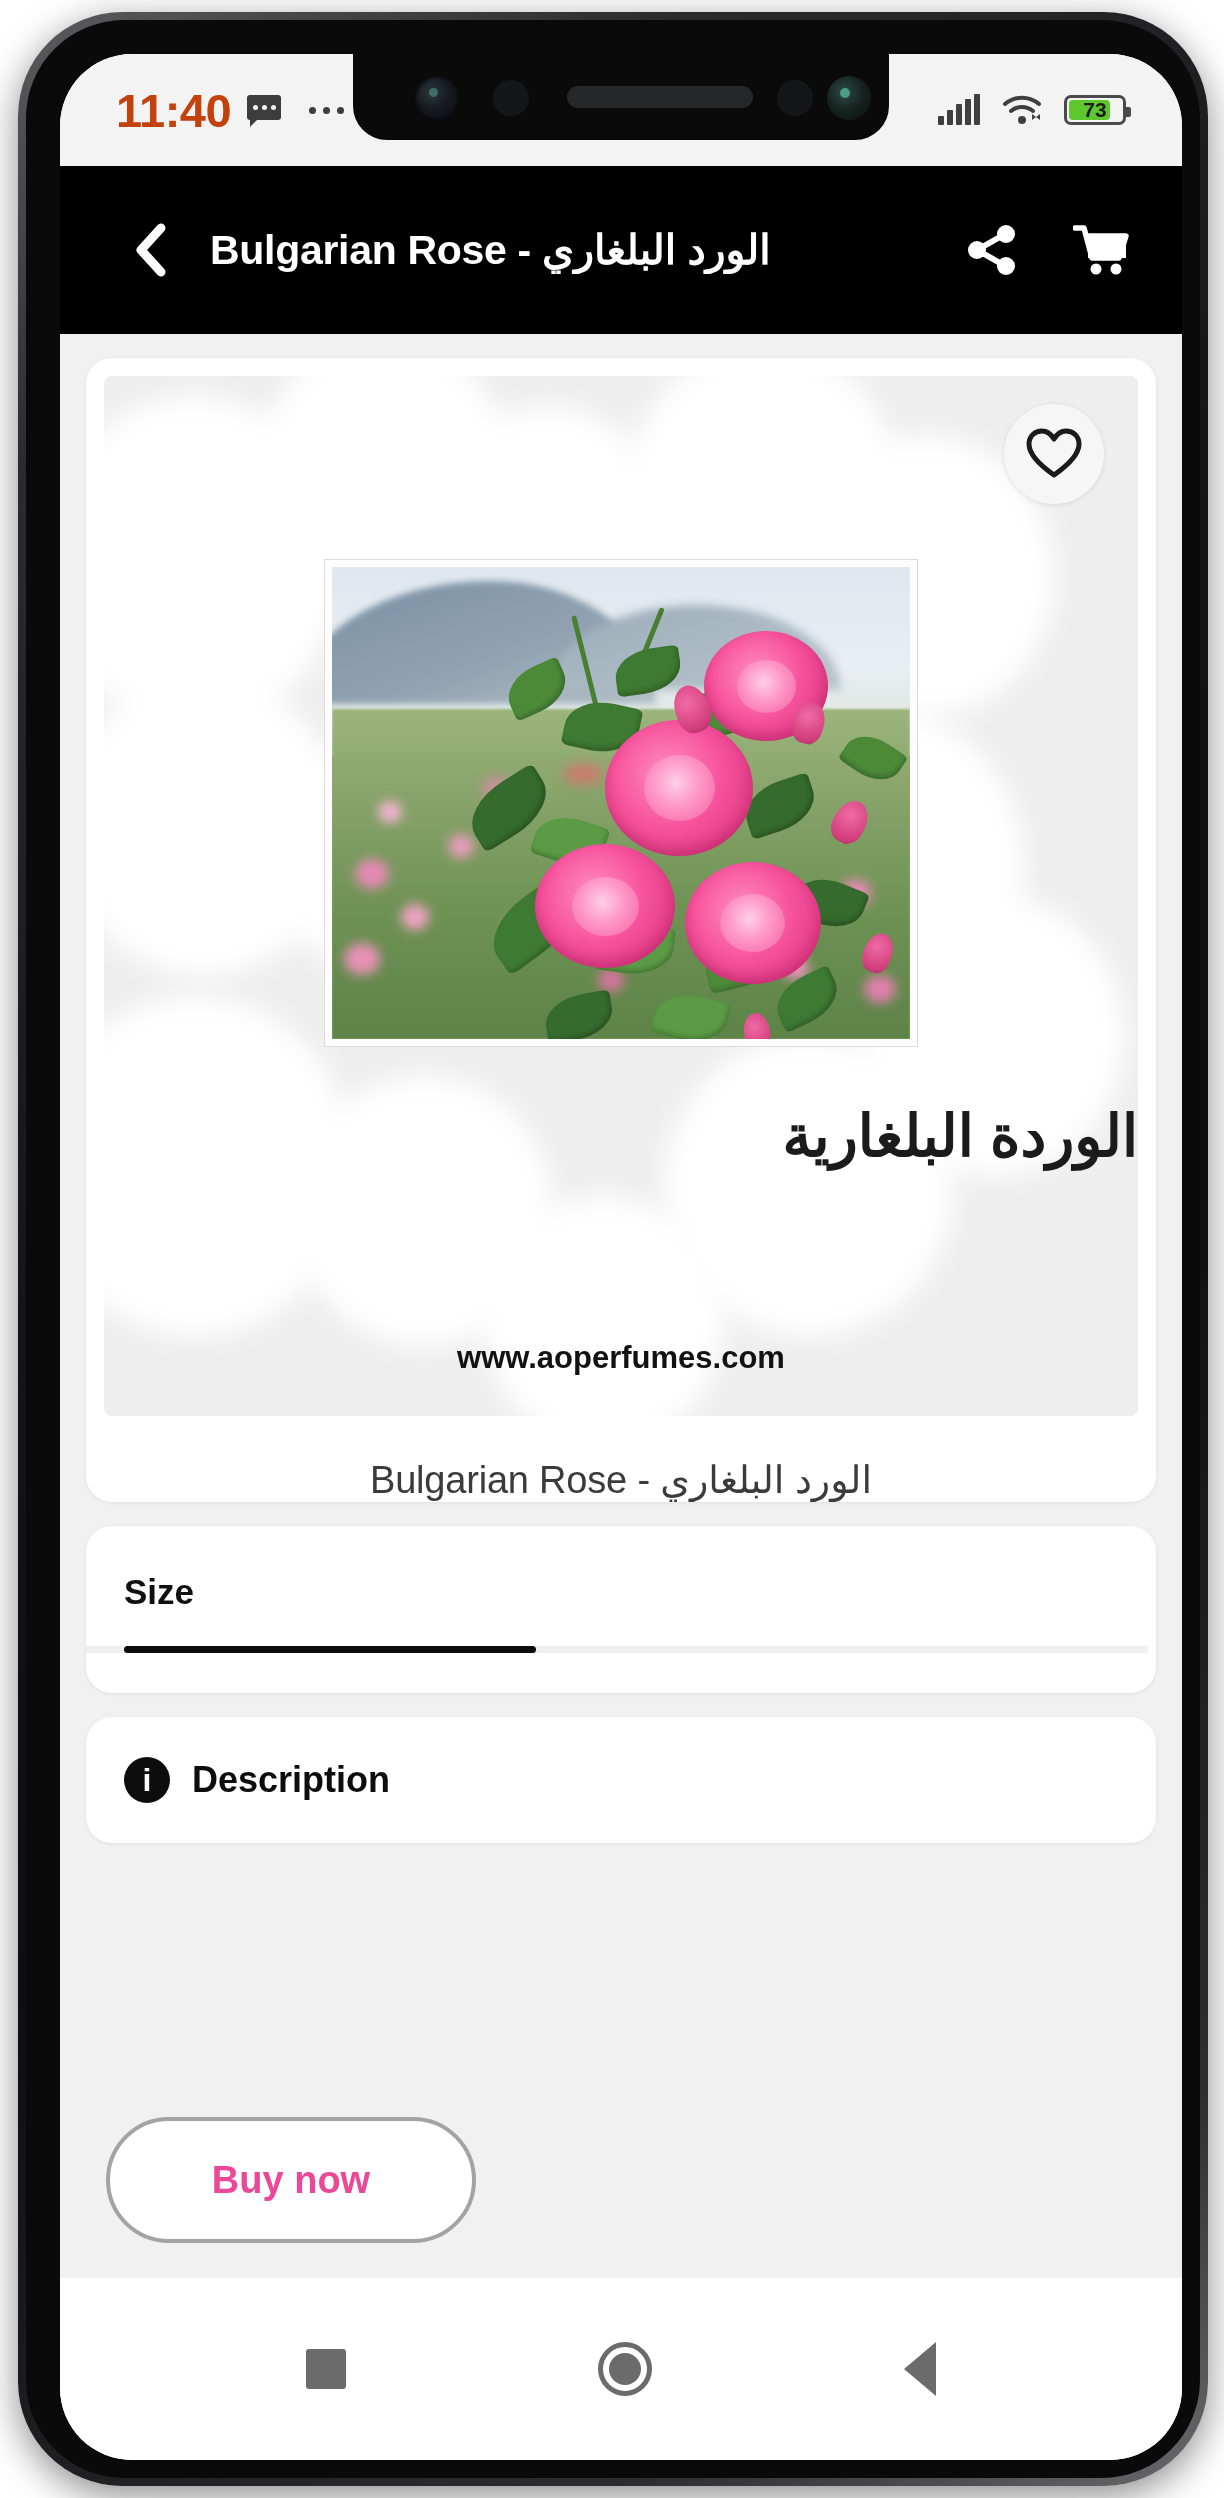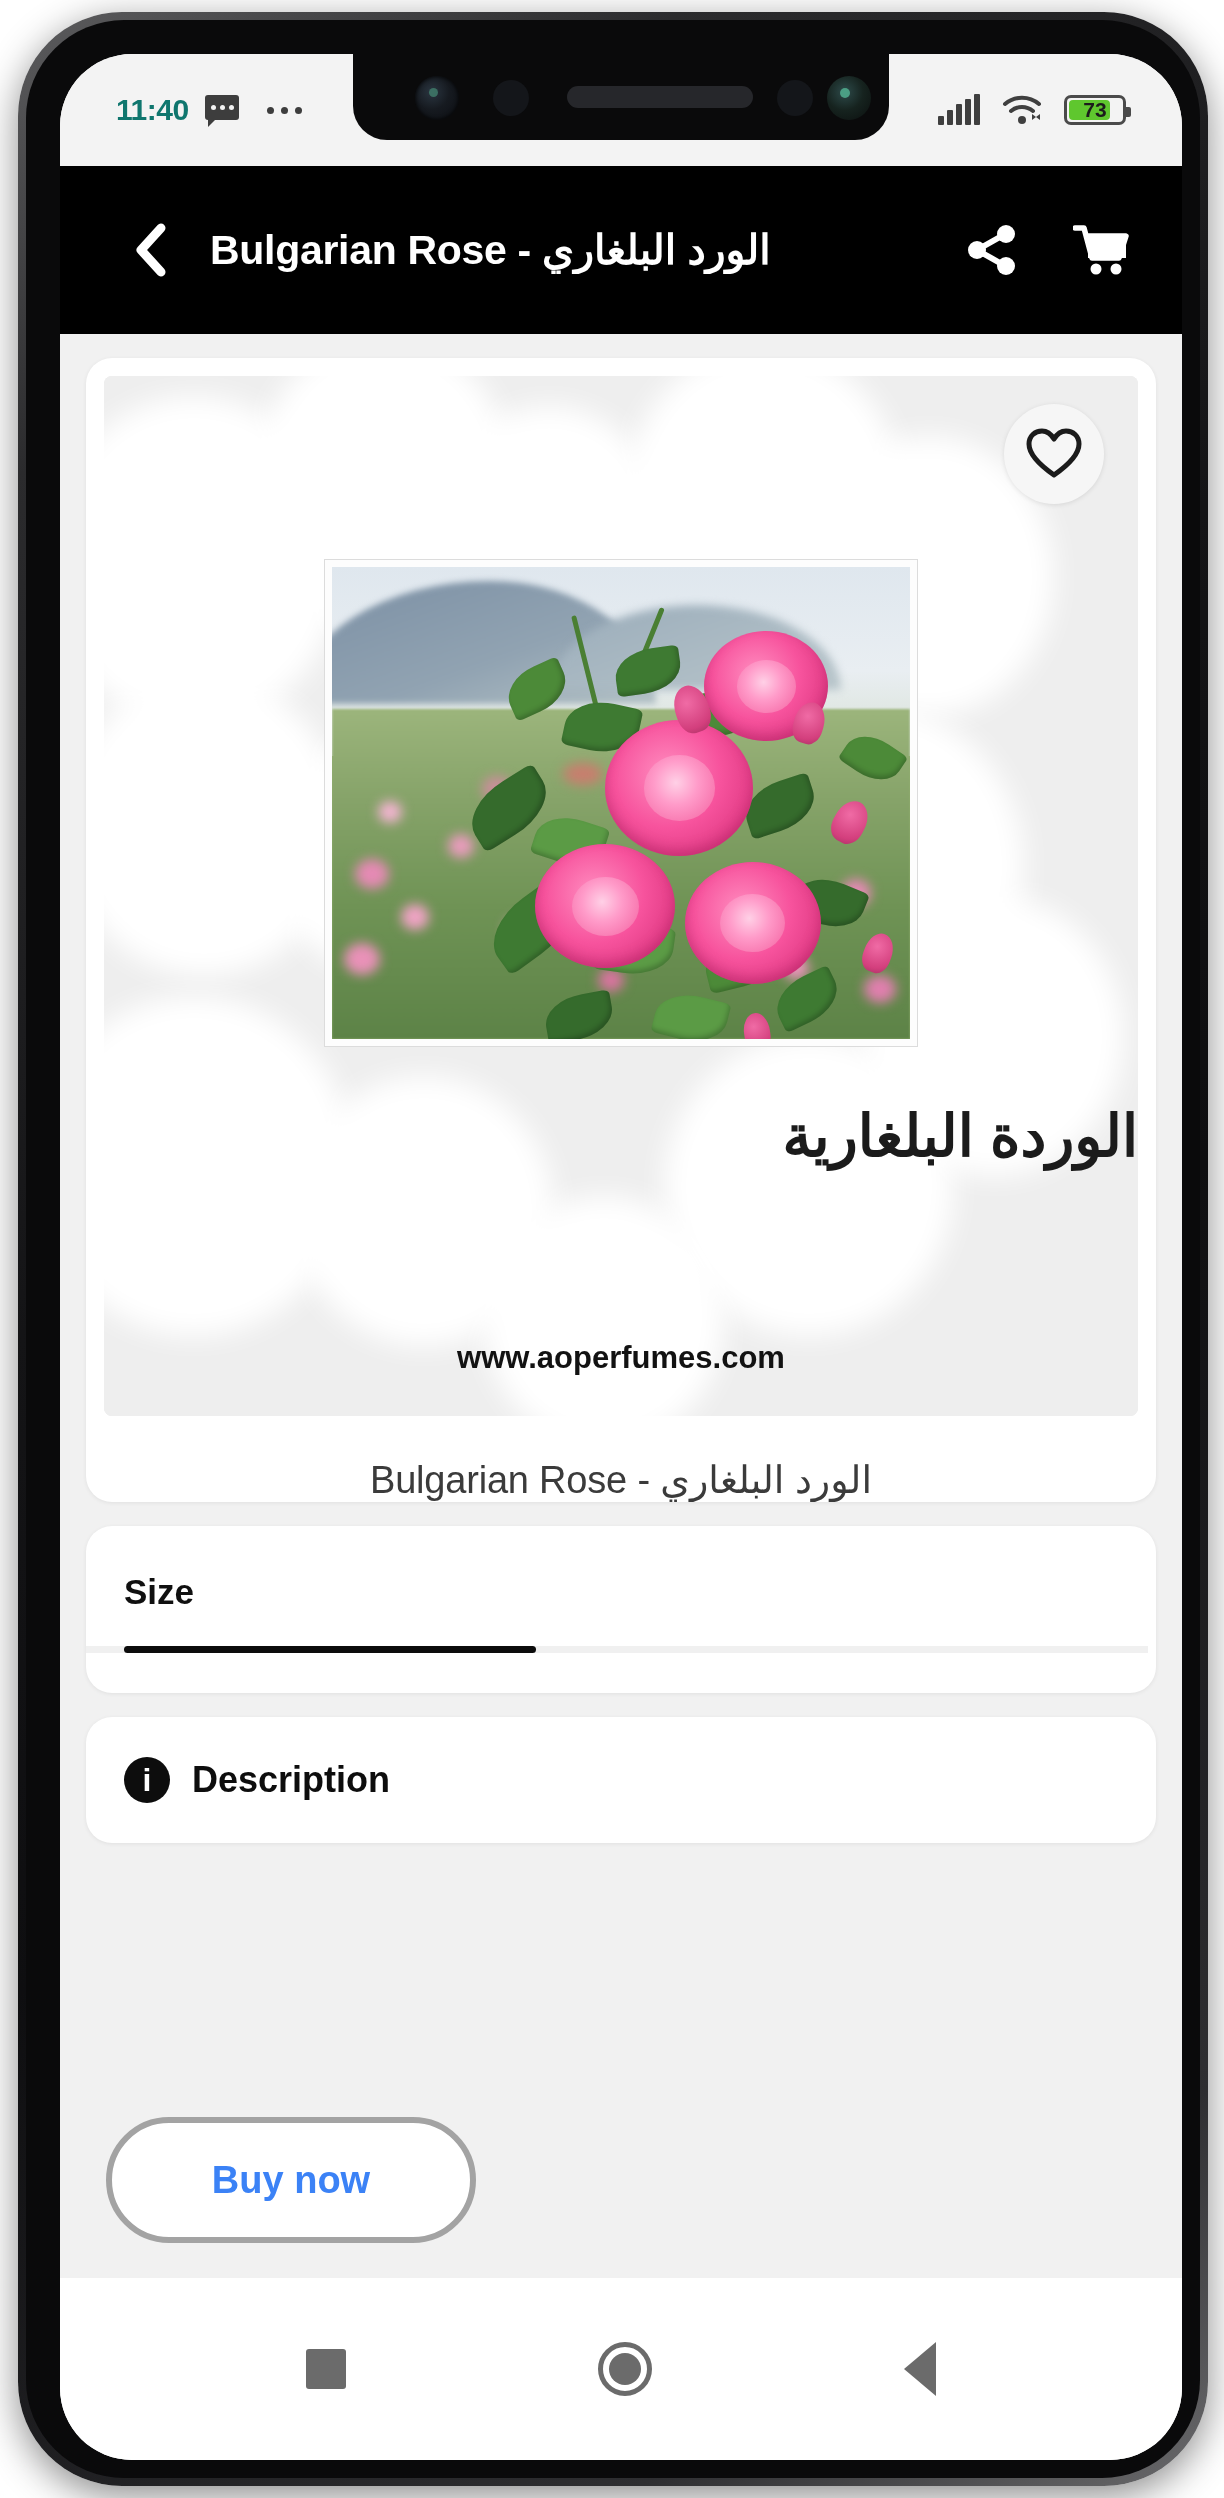--- a/index.html
+++ b/index.html
@@ -50,23 +50,23 @@
   }
   .sb-left {
     position: absolute;
     left: 56px; top: 0;
     height: 112px;
     display: flex;
     align-items: center;
     gap: 16px;
   }
   .sb-time {
-    font-size: 30px;
-    font-weight: bold;
-    color: #0f766e;
+    font-size: 47px;
+    font-weight: bold;
+    color: #c2410c;
     letter-spacing: -0.5px;
   }
   .sb-msg-icon { width: 34px; height: 30px; position: relative; }
   .sb-msg-icon .bubble {
     position: absolute; left: 0; top: 0;
     width: 34px; height: 25px;
     background: #3d3d3d;
     border-radius: 3px;
   }
   .sb-msg-icon .tail {
@@ -469,25 +469,25 @@
     display: flex;
     align-items: center;
     gap: 28px;
     padding: 0 46px;
   }
   .btn-buy {
     flex: 0 0 370px;
     height: 126px;
     border-radius: 63px;
     background: #ffffff;
-    border: 6px solid #a3a3a3;
+    border: 4px solid #a3a3a3;
     display: flex; align-items: center; justify-content: center;
     font-size: 38px;
     font-weight: bold;
-    color: #3b82f6;
+    color: #ec4899;
   }
   .btn-cart {
     flex: 1 1 auto;
     height: 126px;
     border-radius: 63px;
     background: #000000;
     display: flex; align-items: center; justify-content: center;
     font-size: 38px;
     font-weight: bold;
     color: #ffffff;

